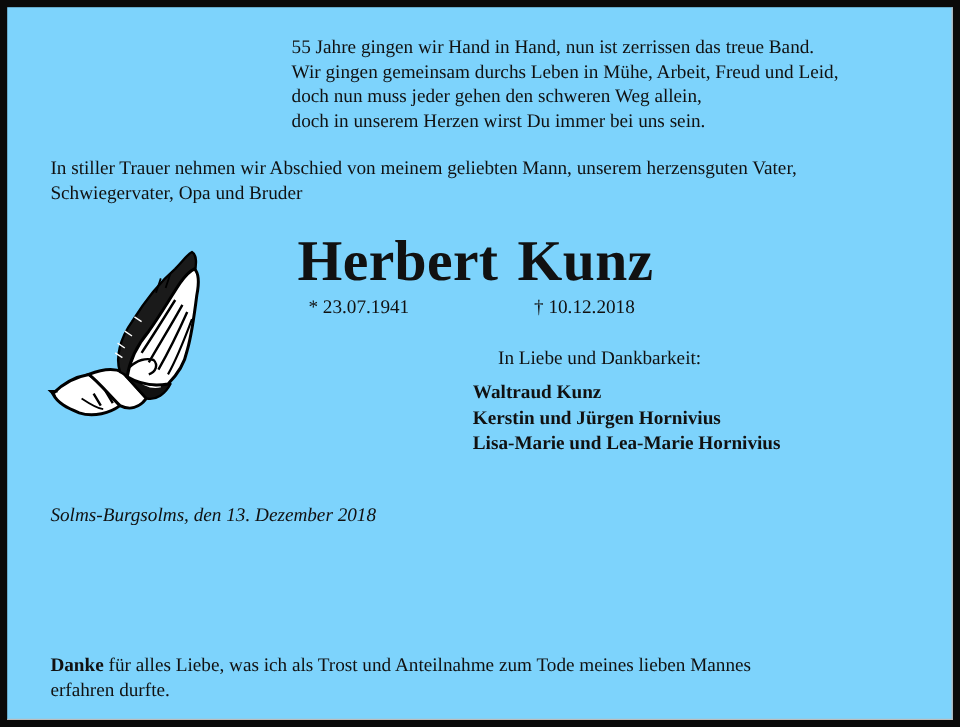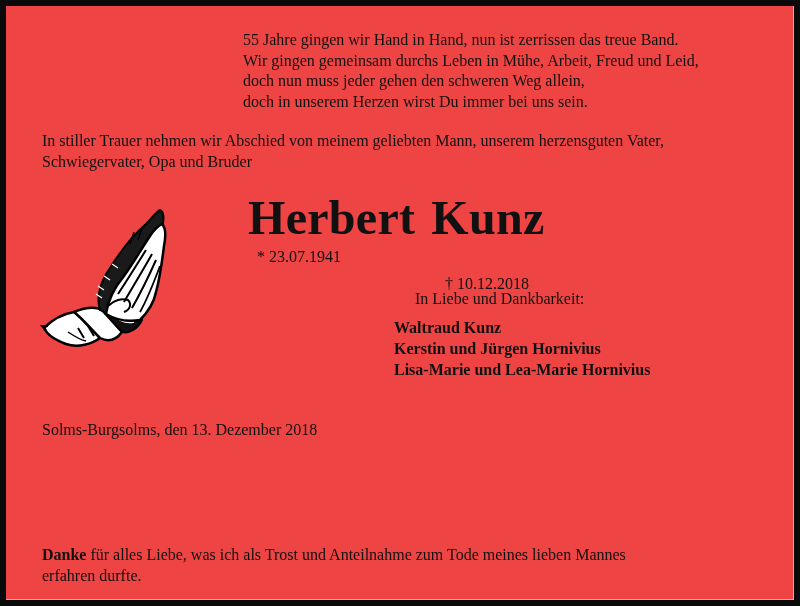--- a/index.html
+++ b/index.html
@@ -8,35 +8,35 @@
       background: #0a0a0a;
       position: relative;
       overflow: hidden;
       font-family: "Liberation Serif", "DejaVu Serif", serif;
       color: #111;
     }
     .page {
       position: absolute;
       left: 6px; top: 6px;
       width: 787px; height: 593px;
-      background: #ef4444;
+      background: #7dd3fc;
       border-right: 1px solid #bbb;
       border-bottom: 1px solid #bbb;
     }
     .abs { position: absolute; white-space: nowrap; }
     .verse { left: 237px; top: 24px; font-size: 16px; line-height: 20.5px; }
     .intro { left: 36px; top: 124px; font-size: 16px; line-height: 21px; }
     .name { left: 242px; top: 186px; font-size: 48px; font-weight: bold; line-height: 52px; letter-spacing: 0.3px; }
     .name .gap { display: inline-block; width: 16px; }
     .born { left: 251px; top: 242px; font-size: 16px; }
-    .died { left: 439px; top: 242px; font-size: 16px; margin-top: 27px; }
+    .died { left: 439px; top: 242px; font-size: 16px; }
     .hands { left: 32px; top: 196px; width: 150px; height: 150px; }
     .thanks-label { left: 409px; top: 284px; font-size: 16px; }
     .mourners { left: 388px; top: 311px; font-size: 16px; font-weight: bold; line-height: 21.2px; }
-    .place-date { left: 36px; top: 415px; font-size: 16px; }
+    .place-date { left: 36px; top: 415px; font-size: 16px; font-style: italic; }
     .ceremony { left: 36px; top: 455px; font-size: 16px; line-height: 20.7px; }
     .closing { left: 36px; top: 539px; font-size: 16px; line-height: 20.7px; }
     .line { display: block; }
     b { font-weight: bold; }
   </style>
 </head>
 <body>
 
 <div class="page">
 

